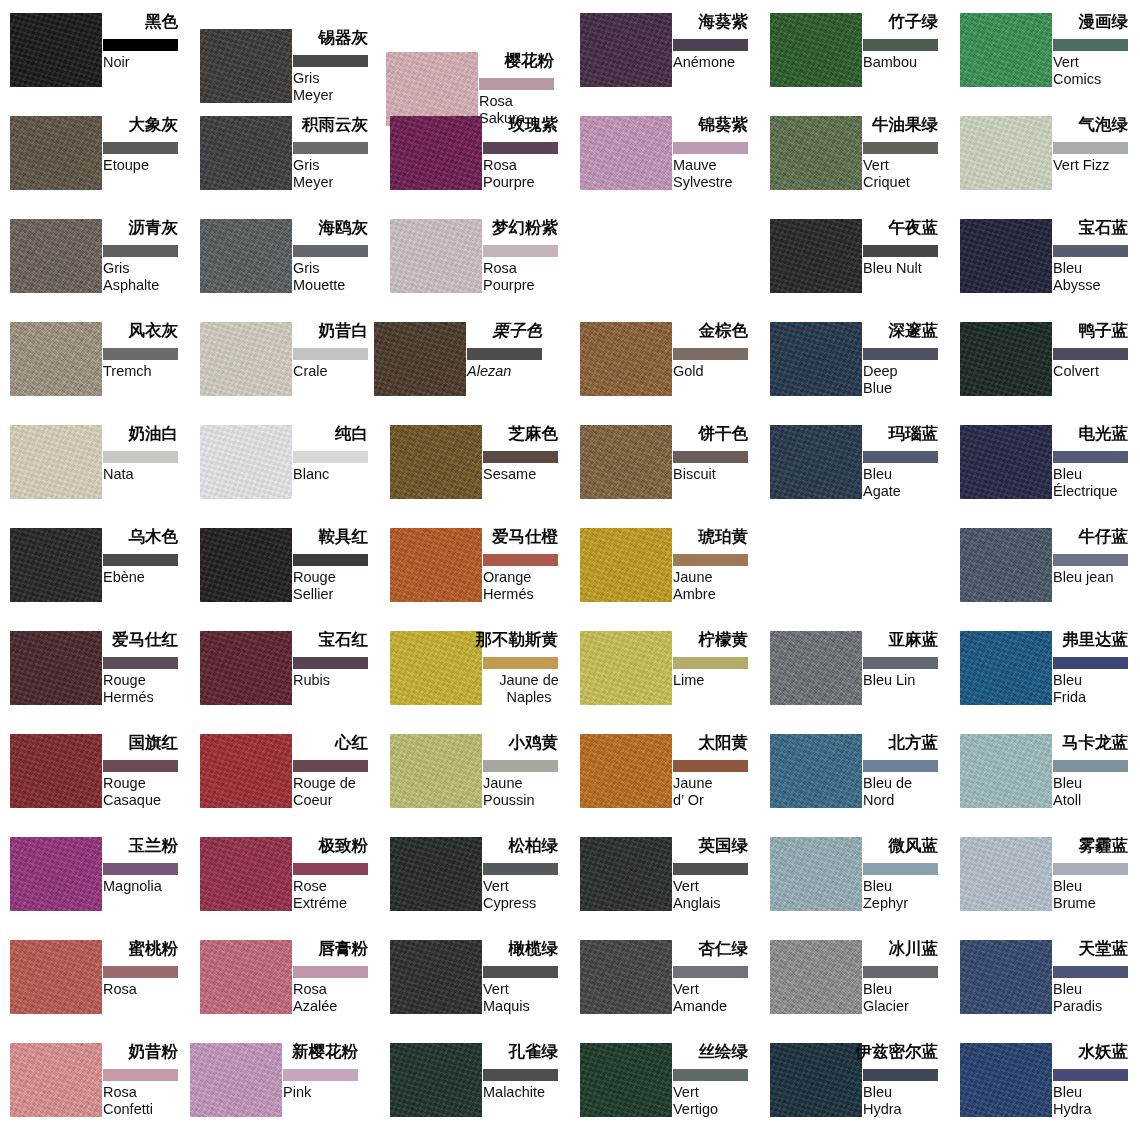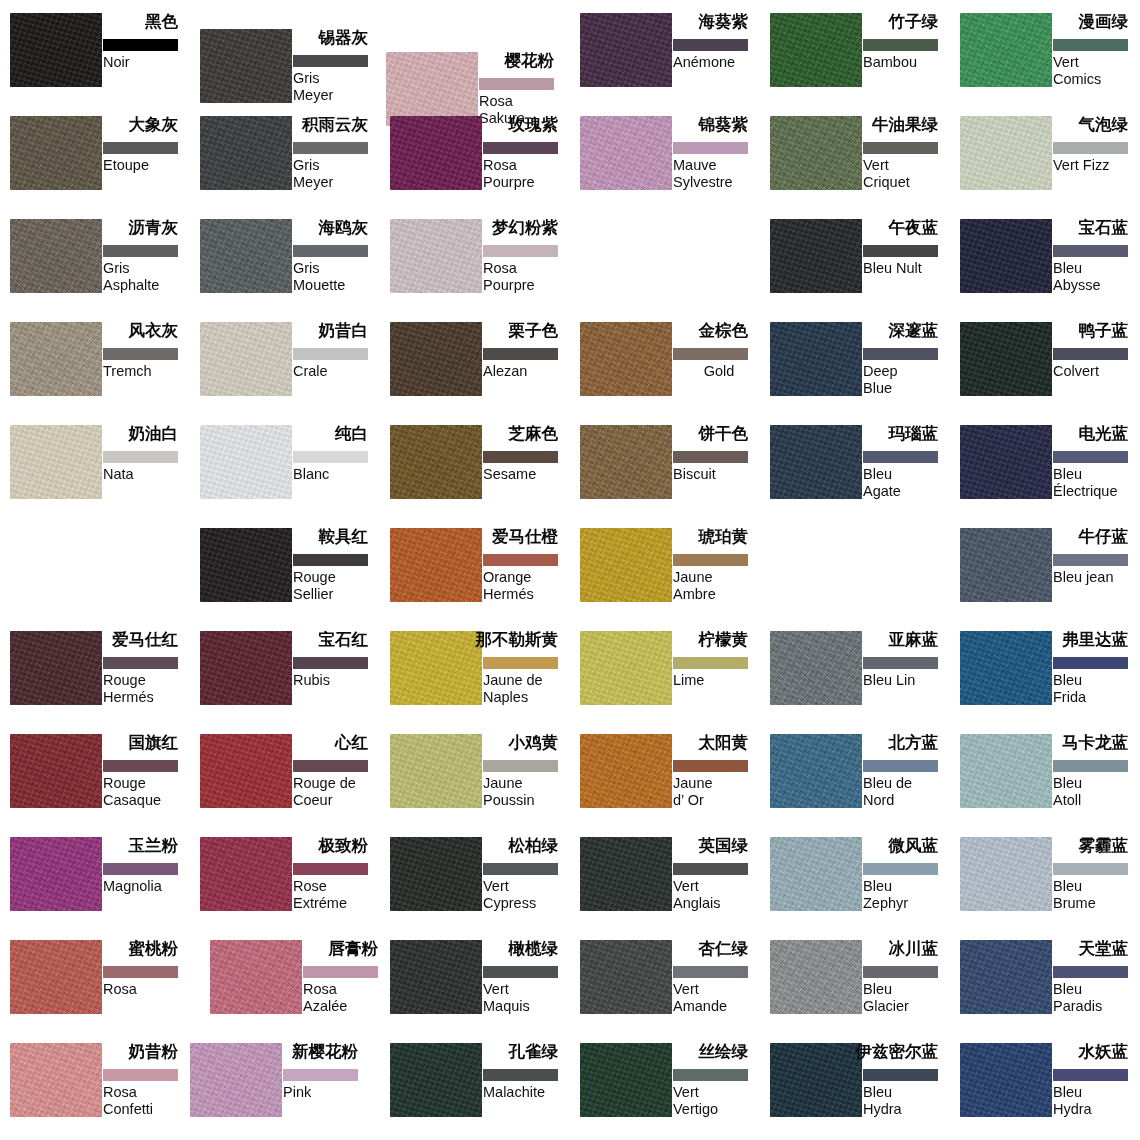--- a/index.html
+++ b/index.html
@@ -246,29 +246,29 @@
       </div>
     </div>
     <div class="cell" style="left: 190px; top: 309px;">
       <div class="swatch" title="#d2cdc0" style="background-color: rgb(210, 205, 192);"></div>
       <div class="info">
         <div class="cn">奶昔白</div>
         <div class="bar" style="background-color: rgb(195, 195, 195);"></div>
         <div class="fr">Crale</div>
       </div>
     </div>
-    <div class="cell" style="left: 380px; top: 309px;">
+    <div class="cell" style="left: 364px; top: 309px; font-style: italic;">
       <div class="swatch" title="#4a3a2c" style="background-color: rgb(74, 58, 44);"></div>
       <div class="info">
         <div class="cn">栗子色</div>
         <div class="bar" style="background-color: rgb(79, 75, 73);"></div>
         <div class="fr">Alezan</div>
       </div>
     </div>
-    <div class="cell" style="left: 570px; top: 309px; text-align: center;">
+    <div class="cell" style="left: 570px; top: 309px;">
       <div class="swatch" title="#8b6138" style="background-color: rgb(139, 97, 56);"></div>
       <div class="info">
         <div class="cn">金棕色</div>
         <div class="bar" style="background-color: rgb(125, 110, 101);"></div>
         <div class="fr">Gold</div>
       </div>
     </div>
     <div class="cell" style="left: 760px; top: 309px;">
       <div class="swatch" title="#26374c" style="background-color: rgb(38, 55, 76);"></div>
       <div class="info">
@@ -329,20 +329,28 @@
     </div>
     <div class="cell" style="left: 950px; top: 412px;">
       <div class="swatch" title="#262847" style="background-color: rgb(38, 40, 71);"></div>
       <div class="info">
         <div class="cn">电光蓝</div>
         <div class="bar" style="background-color: rgb(85, 90, 120);"></div>
         <div class="fr">Bleu
 Électrique</div>
       </div>
     </div>
+    <div class="cell" style="left: 0px; top: 515px;">
+      <div class="swatch" title="#29262a" style="background-color: rgb(41, 38, 42);"></div>
+      <div class="info">
+        <div class="cn">乌木色</div>
+        <div class="bar" style="background-color: rgb(76, 76, 76);"></div>
+        <div class="fr">Ebène</div>
+      </div>
+    </div>
     <div class="cell" style="left: 190px; top: 515px;">
       <div class="swatch" title="#231e1f" style="background-color: rgb(35, 30, 31);"></div>
       <div class="info">
         <div class="cn">鞍具红</div>
         <div class="bar" style="background-color: rgb(63, 59, 60);"></div>
         <div class="fr">Rouge
 Sellier</div>
       </div>
     </div>
     <div class="cell" style="left: 380px; top: 515px;">
@@ -381,21 +389,21 @@
       </div>
     </div>
     <div class="cell" style="left: 190px; top: 618px;">
       <div class="swatch" title="#5c2431" style="background-color: rgb(92, 36, 49);"></div>
       <div class="info">
         <div class="cn">宝石红</div>
         <div class="bar" style="background-color: rgb(85, 67, 80);"></div>
         <div class="fr">Rubis</div>
       </div>
     </div>
-    <div class="cell" style="left: 380px; top: 618px;">
+    <div class="cell" style="left: 380px; top: 618px; text-align: center;">
       <div class="swatch" title="#c6b132" style="background-color: rgb(198, 177, 50);"></div>
       <div class="info">
         <div class="cn">那不勒斯黄</div>
         <div class="bar" style="background-color: rgb(194, 154, 80);"></div>
         <div class="fr">Jaune de
 Naples</div>
       </div>
     </div>
     <div class="cell" style="left: 760px; top: 618px;">
       <div class="swatch" title="#6d7276" style="background-color: rgb(109, 114, 118);"></div>
@@ -530,21 +538,21 @@
       </div>
     </div>
     <div class="cell" style="left: 0px; top: 927px;">
       <div class="swatch" title="#b85a52" style="background-color: rgb(184, 90, 82);"></div>
       <div class="info">
         <div class="cn">蜜桃粉</div>
         <div class="bar" style="background-color: rgb(154, 106, 108);"></div>
         <div class="fr">Rosa</div>
       </div>
     </div>
-    <div class="cell" style="left: 200px; top: 927px;">
+    <div class="cell" style="left: 190px; top: 927px;">
       <div class="swatch" title="#c2697c" style="background-color: rgb(194, 105, 124);"></div>
       <div class="info">
         <div class="cn">唇膏粉</div>
         <div class="bar" style="background-color: rgb(192, 150, 172);"></div>
         <div class="fr">Rosa
 Azalée</div>
       </div>
     </div>
     <div class="cell" style="left: 380px; top: 927px;">
       <div class="swatch" title="#2d302f" style="background-color: rgb(45, 48, 47);"></div>

